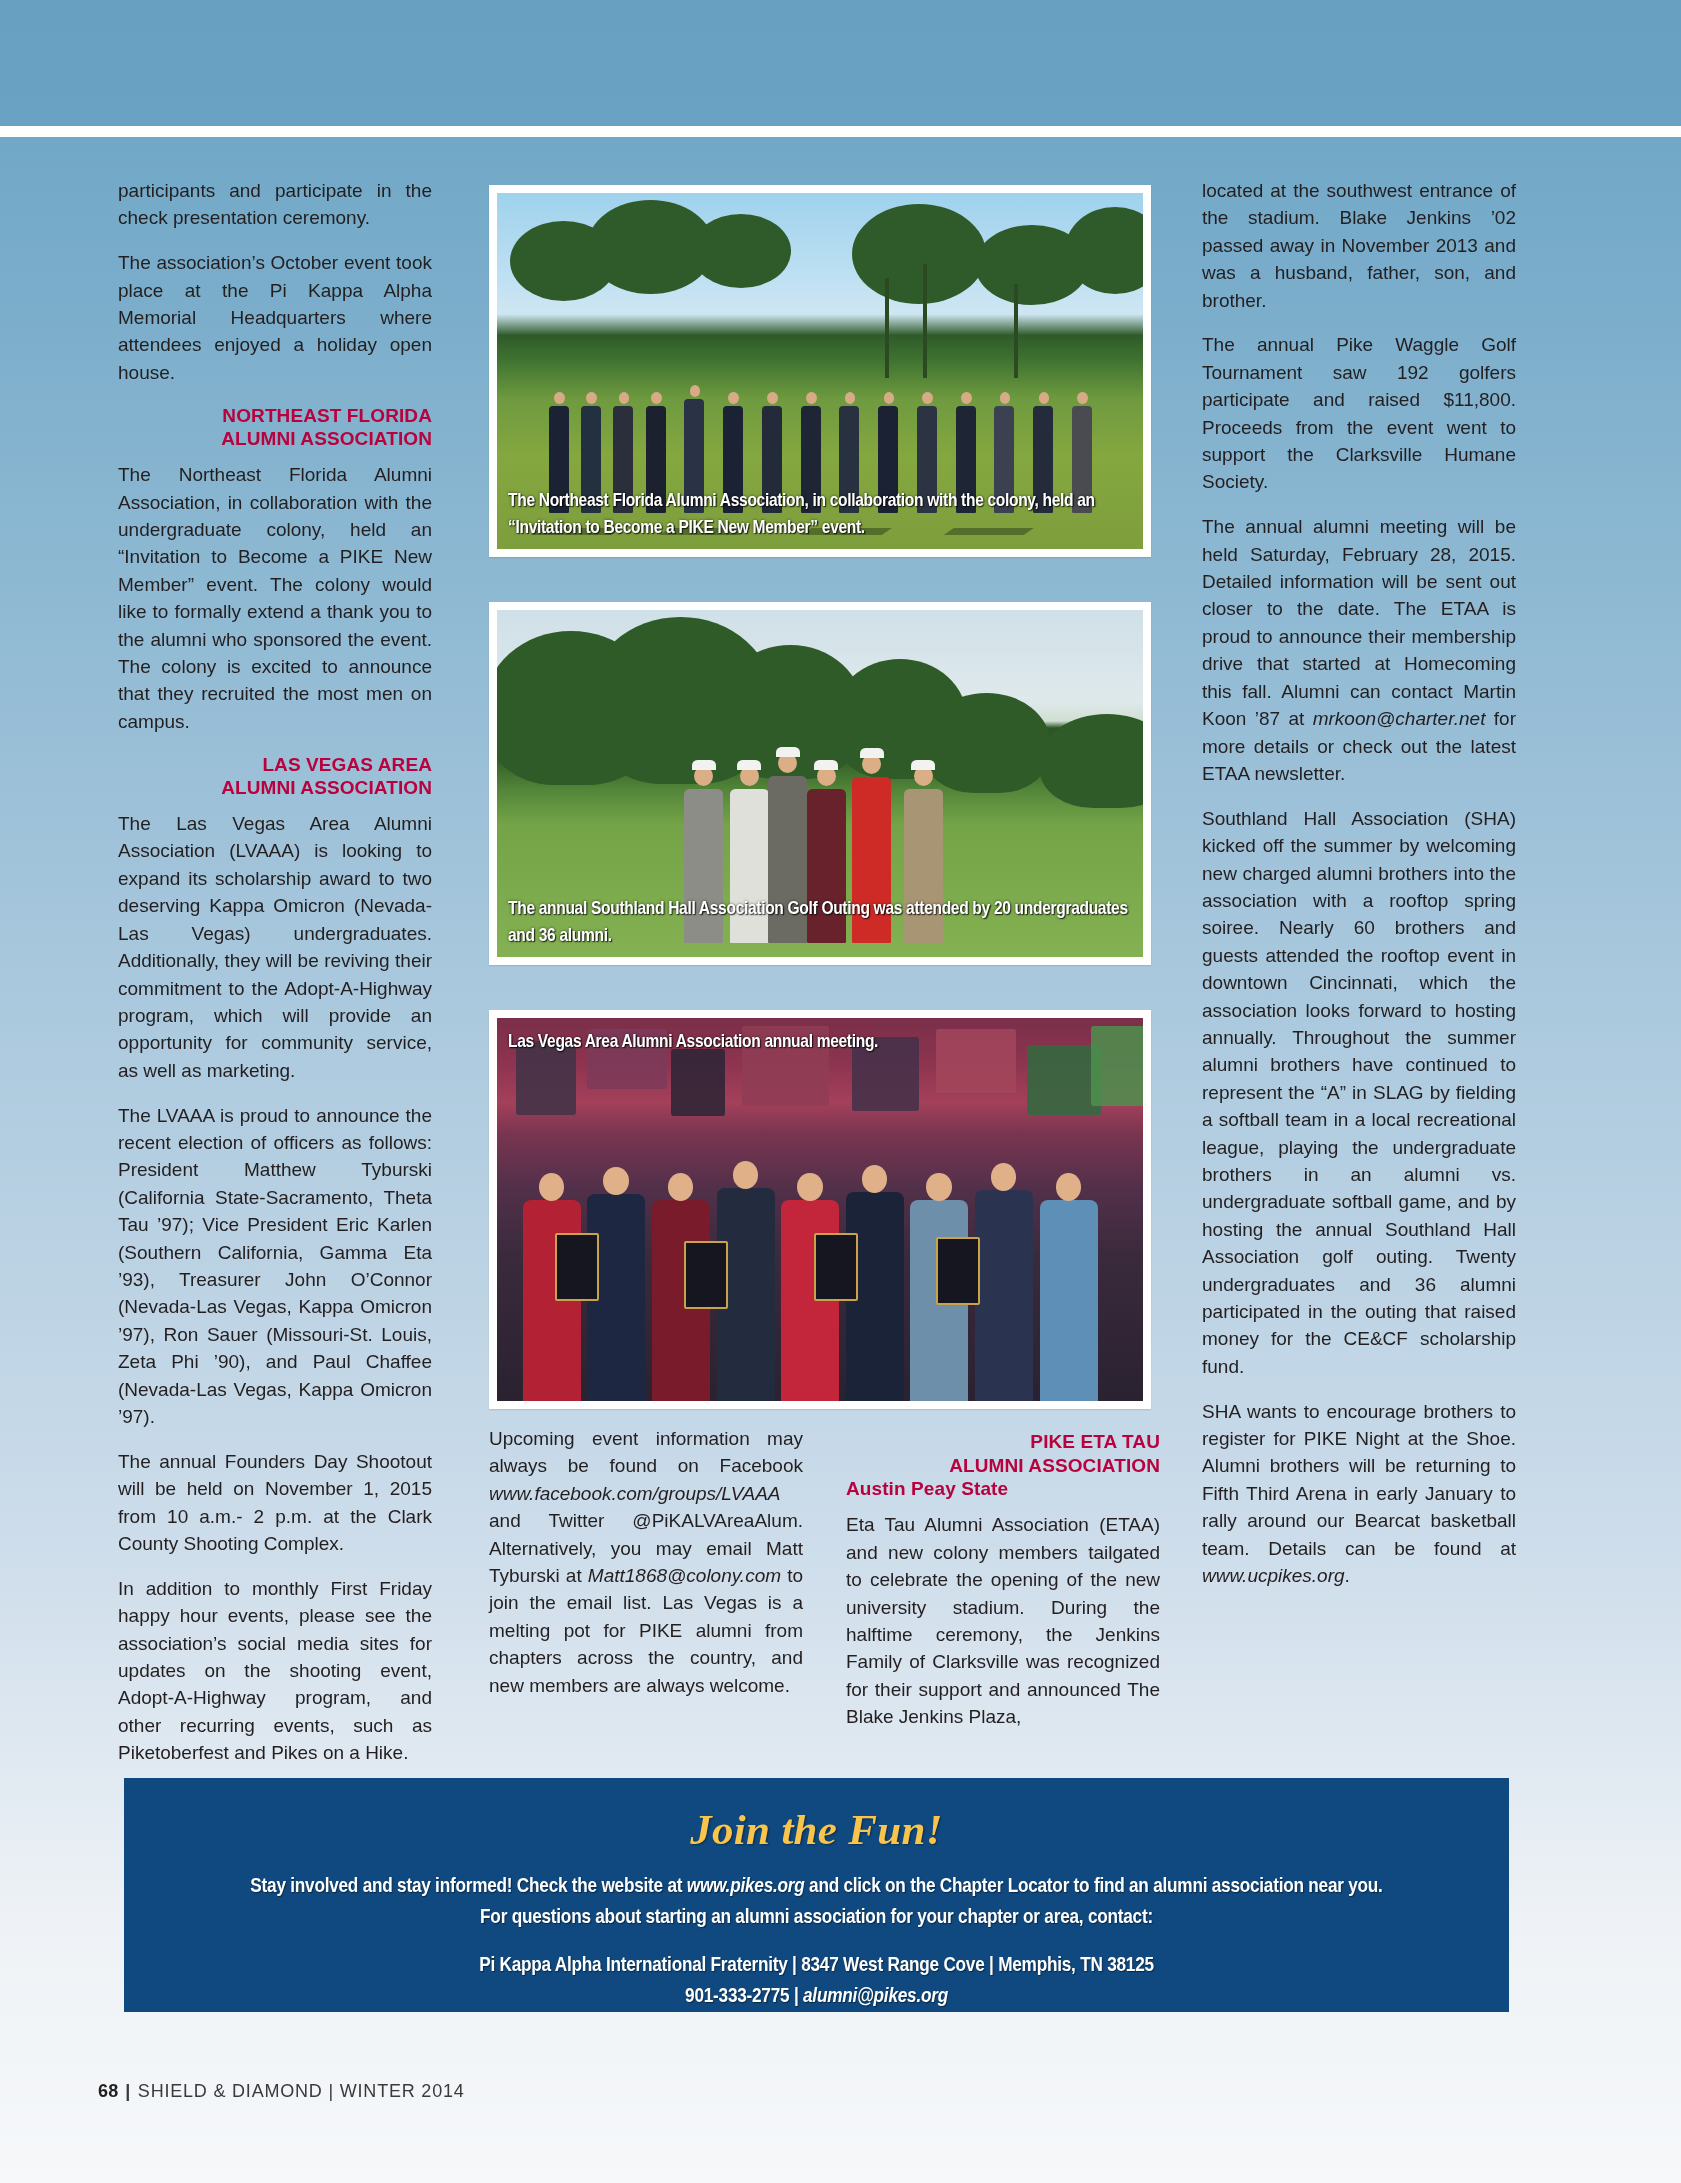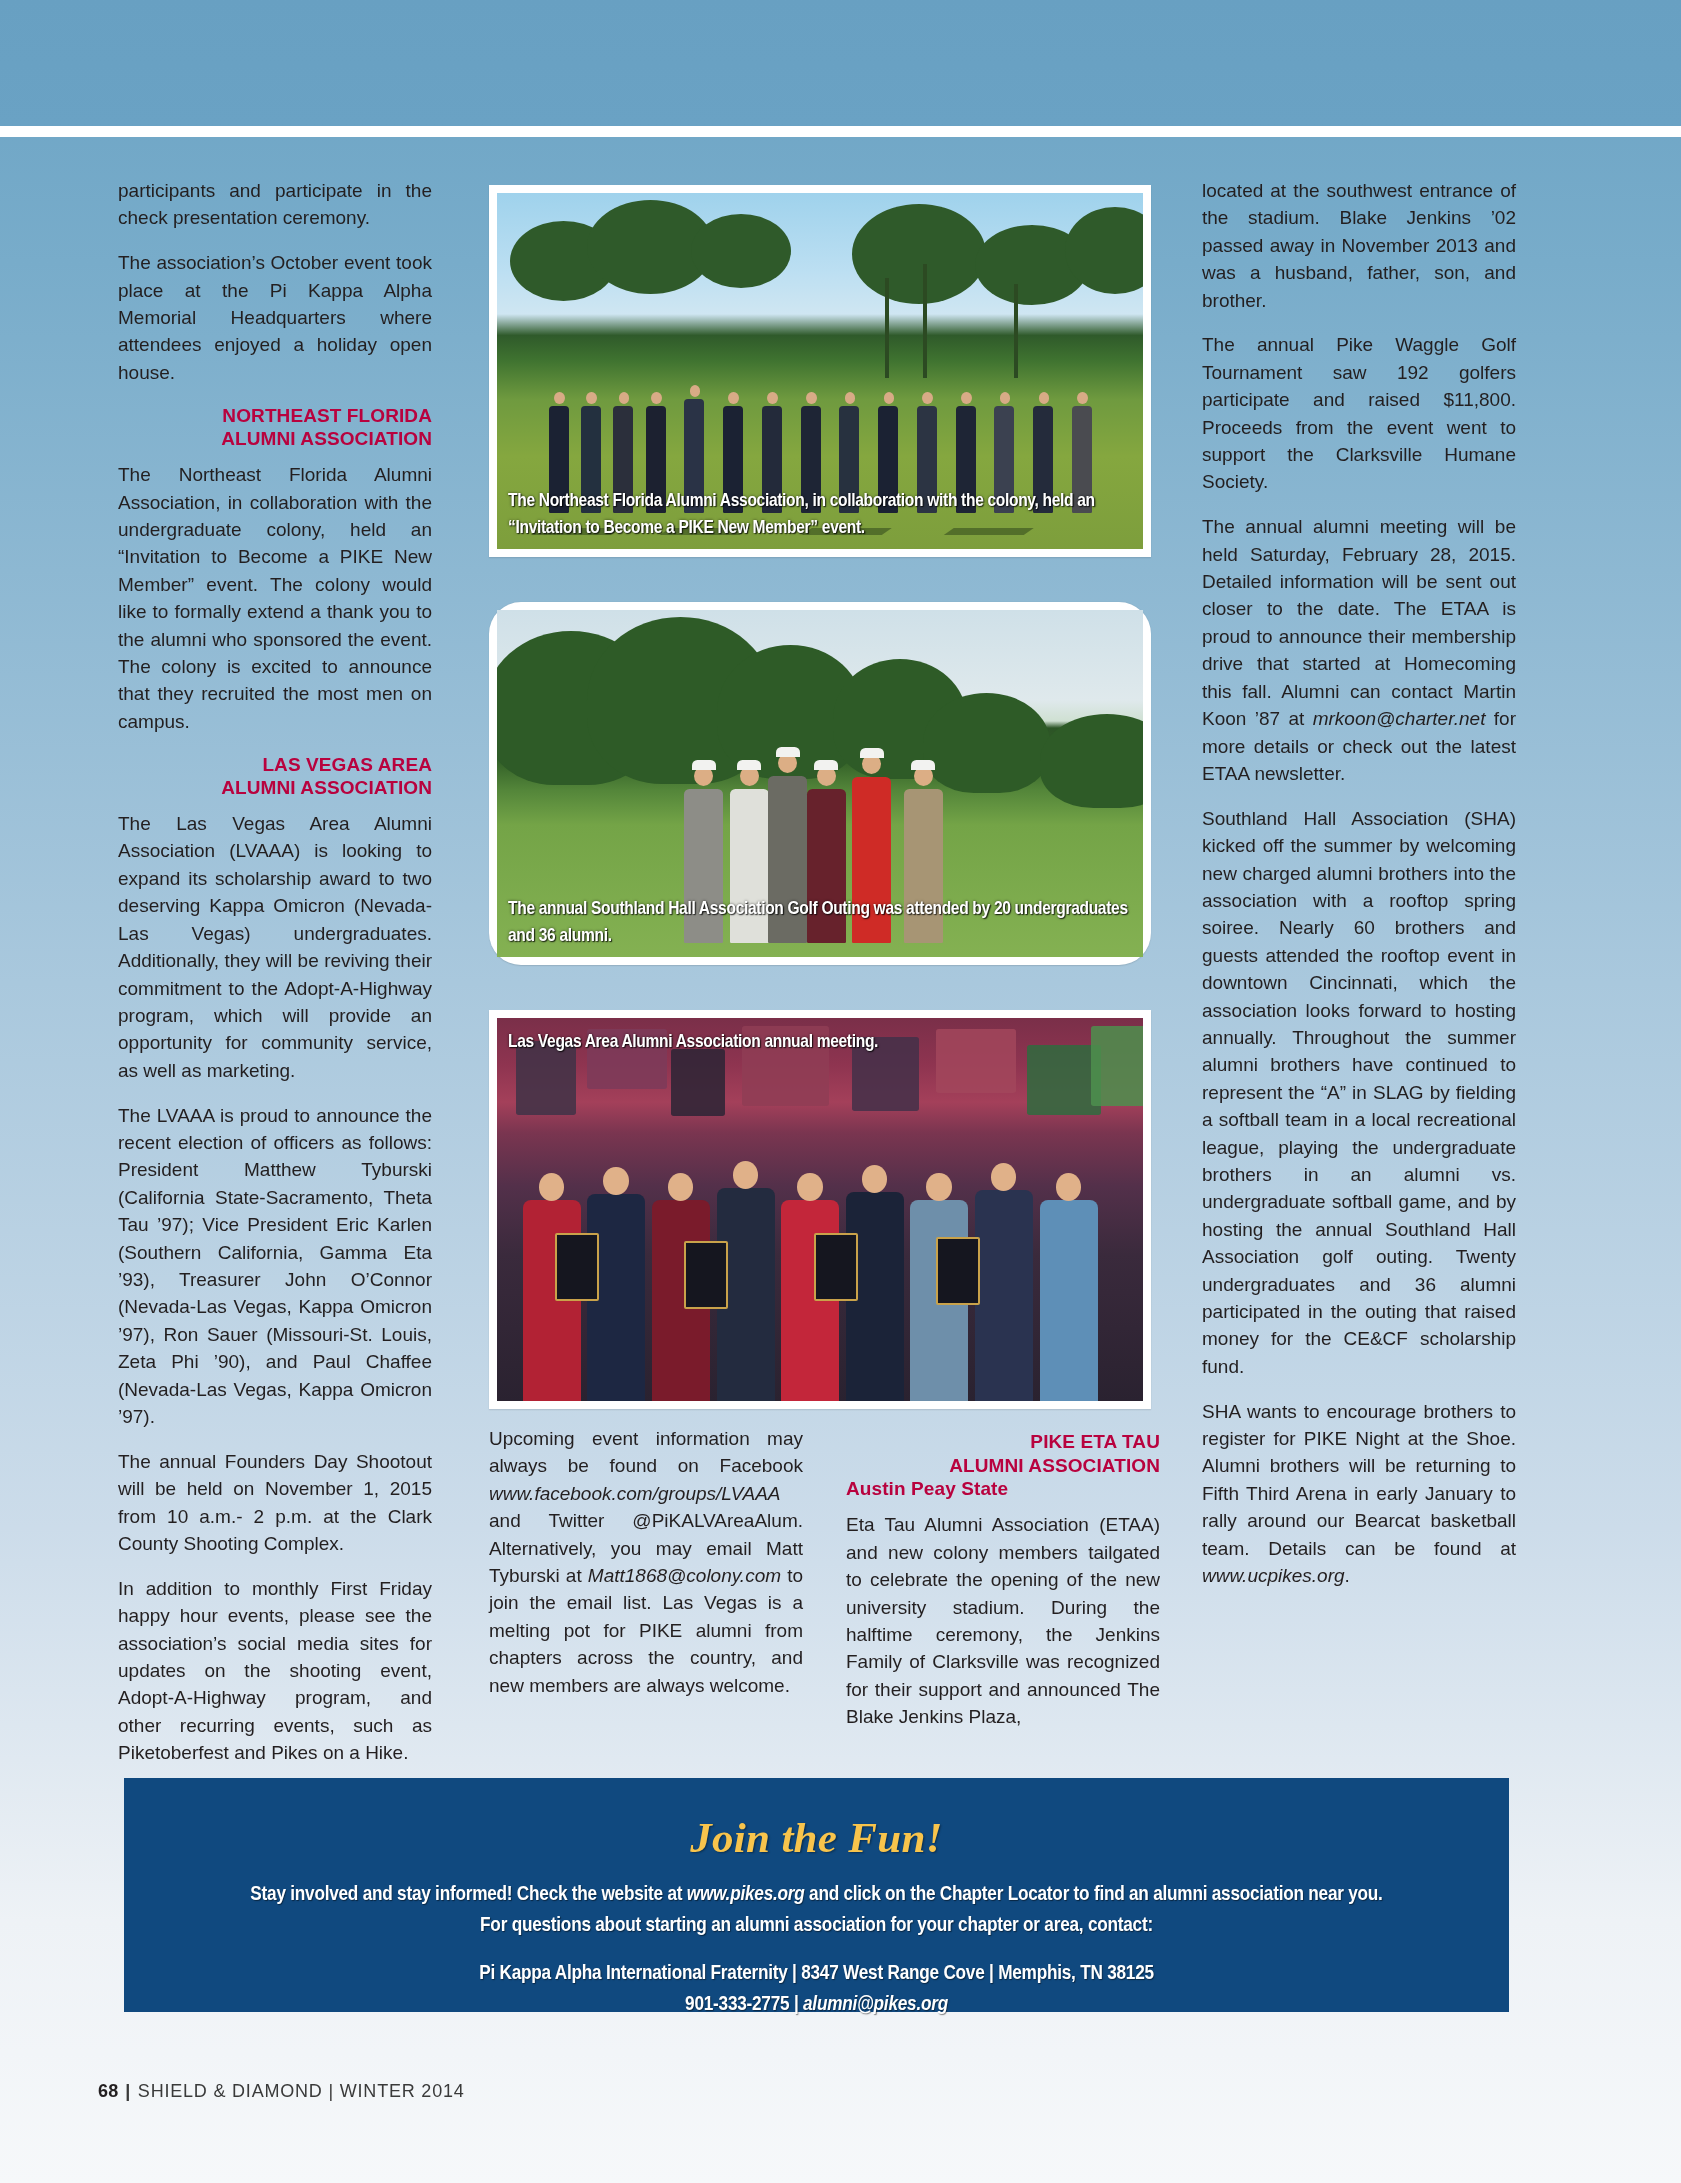--- a/index.html
+++ b/index.html
@@ -91,21 +91,21 @@
     font-weight: bold;
     font-size: 19px;
     line-height: 27px;
     letter-spacing: -0.4px;
     transform: scaleX(0.82);
     transform-origin: left bottom;
     width: 122%;
     text-shadow: 1.3px 1.3px 1.3px rgba(0,0,0,0.75), 0 0 3.3px rgba(0,0,0,0.6);
   }
   #frame1 { left: 489px; top: 185px;  width: 662px; height: 372px; }
-  #frame2 { left: 489px; top: 602px;  width: 662px; height: 363px; border-radius: 32px; }
+  #frame2 { left: 489px; top: 602px;  width: 662px; height: 363px; }
   #frame3 { left: 489px; top: 1010px; width: 662px; height: 399px; }
 
   
   .p1 {
     background:
       linear-gradient(180deg, #9fd2ec 0%, #bcdff2 22%, #cfe6f2 34%, #2f5a2a 40%, #3f7330 47%, #6f9a3f 58%, #85a73f 74%, #7d9e3c 100%);
   }
   .p1 .palm {
     position: absolute;
     width: 4px;
@@ -213,21 +213,21 @@
   #join-box {
     position: absolute;
     left: 124px; top: 1778px;
     width: 1385px; height: 234px;
     background: #10497f;
     text-align: center;
     box-sizing: border-box;
   }
   #join-title {
     margin: 0;
-    padding-top: 36px;
+    padding-top: 28px;
     color: #f8c44c;
     font-family: "Liberation Serif", serif;
     font-style: italic;
     font-weight: bold;
     font-size: 43px;
     line-height: 48px;
     letter-spacing: 0.3px;
     text-shadow: 1.3px 1.3px 2px rgba(0,0,0,0.35);
   }
   .join-line {

